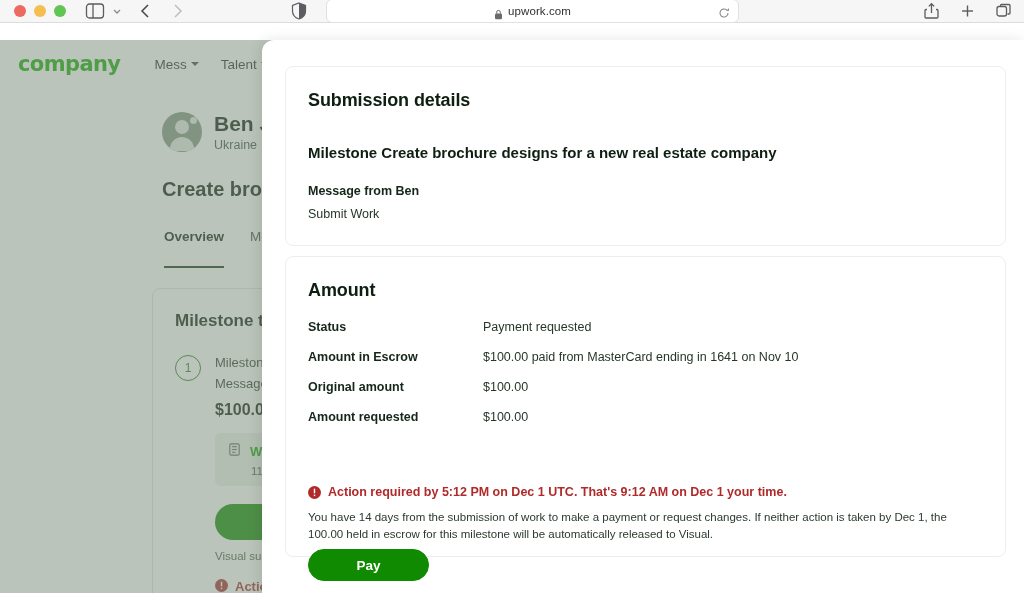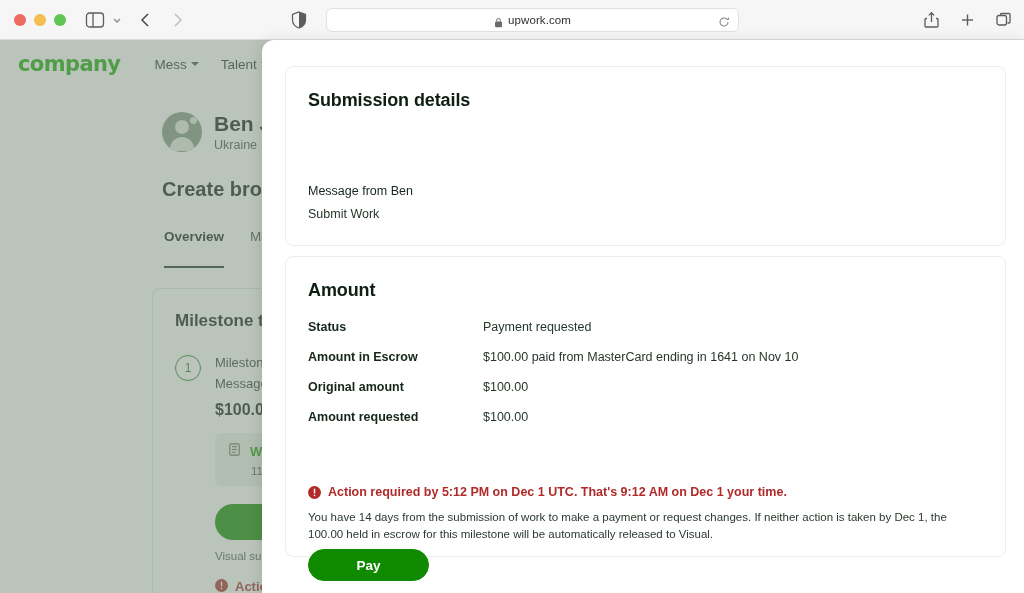--- a/index.html
+++ b/index.html
@@ -6,21 +6,21 @@
   html, body {
     width: 1024px; height: 593px;
     font-family: "Liberation Sans", sans-serif;
     overflow: hidden;
     background: #ffffff;
   }
   .screen { position: relative; width: 1024px; height: 593px; overflow: hidden; }
 
   
   .browser-bar {
-    position: absolute; top: 0; left: 0; width: 1024px; height: 40px;
+    position: absolute; top: 0; left: 0; width: 1024px; height: 23px;
     background: #f6f6f6;
     border-bottom: 1px solid #dcdcdc;
     display: flex; align-items: center;
   }
   .traffic { display: flex; gap: 8px; margin-left: 14px; }
   .light { width: 12px; height: 12px; border-radius: 50%; }
   .light.red { background: #ec6a5f; }
   .light.yellow { background: #f4bf50; }
   .light.green { background: #61c554; }
 
@@ -119,21 +119,21 @@
   .card {
     position: absolute; left: 23px; width: 721px;
     background: #fff; border: 1px solid #eceeec; border-radius: 8px;
   }
   .card-submission { top: 26px; height: 180px; }
   .card-payment { top: 216px; height: 301px; }
 
   .card-h { font-size: 18px; font-weight: 700; color: #0e1f12; letter-spacing: -.1px; }
   .sub-h { position: absolute; left: 22px; top: 23px; }
   .sub-ms-title { position: absolute; left: 22px; top: 77px; font-size: 15px; font-weight: 700; color: #0e1f12; }
-  .sub-msg-label { position: absolute; left: 22px; top: 117px; font-size: 12.5px; font-weight: 400; color: #15261a; }
+  .sub-msg-label { position: absolute; left: 22px; top: 117px; font-size: 12.5px; font-weight: 700; color: #15261a; }
   .sub-msg-body { position: absolute; left: 22px; top: 140px; font-size: 12.5px; color: #26372a; }
 
   .pay-h { position: absolute; left: 22px; top: 23px; }
   .pay-rows { position: absolute; left: 22px; top: 63px; width: 680px; }
   .pay-row { display: flex; height: 30px; align-items: flex-start; }
   .pay-label { width: 175px; font-size: 12.5px; font-weight: 700; color: #15261a; flex: none; }
   .pay-value { font-size: 12.5px; color: #26372a; }
 
   .alert-row { position: absolute; left: 22px; top: 228px; display: flex; gap: 7px; }
   .alert-icon { width: 13px; height: 13px; flex: none; }
@@ -312,20 +312,21 @@
         </div>
       </div>
     </div>
     <div class="dim-overlay"></div>
   </div>
 
   <div class="modal">
 
     <div class="card card-submission">
       <div class="card-h sub-h">Submission details</div>
+      <div class="sub-ms-title">Milestone Create brochure designs for a new real estate company</div>
       <div class="sub-msg-label">Message from Ben</div>
       <div class="sub-msg-body">Submit Work</div>
     </div>
 
     <div class="card card-payment">
       <div class="card-h pay-h">Amount</div>
 
       <div class="pay-rows">
         <div class="pay-row">
           <span class="pay-label">Status</span>

